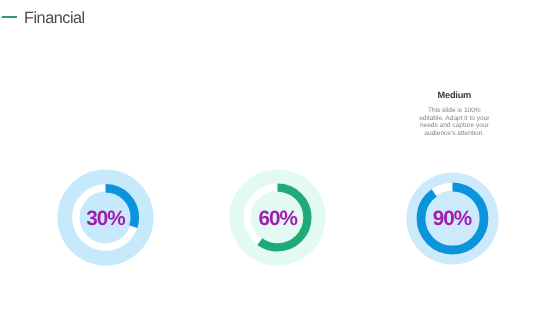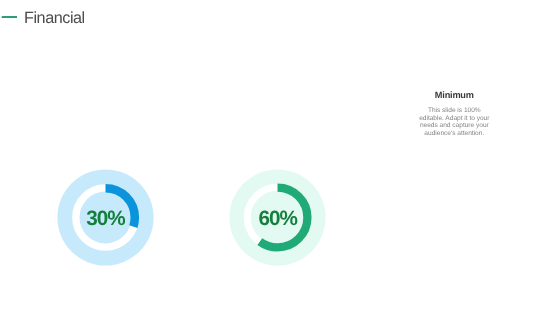--- a/index.html
+++ b/index.html
@@ -13,48 +13,56 @@
 
   .col{position:absolute;top:90.3px;width:140px;text-align:center;}
   .col-title{font-size:9.2px;font-weight:bold;color:#3a3a3a;letter-spacing:-0.2px;line-height:10px;}
   .col-body{margin-top:6.8px;font-size:6.6px;line-height:7.65px;color:#858585;letter-spacing:-0.02px;
             padding:0 33px;}
 
   .donut{position:absolute;}
   .donut svg{display:block;}
   .donut-val{position:absolute;left:0;top:1.2px;width:100%;height:100%;display:flex;
              align-items:center;justify-content:center;font-size:20.7px;font-weight:bold;
-             color:#15803d;letter-spacing:-1.0px;}
+             color:#a21caf;letter-spacing:-1.0px;}
 
   .corner-blob{position:absolute;left:544px;top:300px;width:12px;height:12px;
                border-radius:50% 50% 0 50%;background:#b3e4fa;}
 </style>
 </head>
 <body>
 
 <div class="slide">
   <span class="hdr-dash" style="background: rgb(45, 158, 120);"></span>
   <div class="hdr-title">Financial</div>
 
   <div class="col" style="left:384.3px">
-    <div class="col-title">Minimum</div>
+    <div class="col-title">Medium</div>
     <div class="col-body">This slide is 100% editable. Adapt it to your needs and capture your audience's attention.</div>
   </div>
 
   <div class="donut" id="donut0" style="left: 56px; top: 168.4px; width: 99px; height: 99px;">
       <svg width="99" height="99" viewBox="0 0 99 99">
         <circle cx="49.5" cy="49.5" r="48.1" fill="#c6eafb"></circle>
         <circle cx="49.5" cy="49.5" r="29.650000000000002" fill="none" stroke="#ffffff" stroke-width="7.4"></circle>
         <circle cx="49.5" cy="49.5" r="29.3" fill="none" stroke="#0b94dc" stroke-width="8.6" stroke-dasharray="55.22919885010857 184.0973295003619" transform="rotate(-90 49.5 49.5)"></circle>
       </svg>
       <div class="donut-val">30%</div>
     </div>
   <div class="donut" id="donut1" style="left: 228.1px; top: 168.4px; width: 99px; height: 99px; text-align: right;">
       <svg width="99" height="99" viewBox="0 0 99 99">
         <circle cx="49.5" cy="49.5" r="48.1" fill="#e2faf1"></circle>
         <circle cx="49.5" cy="49.5" r="30.25" fill="none" stroke="#ffffff" stroke-width="7"></circle>
         <circle cx="49.5" cy="49.5" r="29.9" fill="none" stroke="#1faa78" stroke-width="8.3" stroke-dasharray="112.72034441080177 187.8672406846696" transform="rotate(-90 49.5 49.5)"></circle>
       </svg>
       <div class="donut-val">60%</div>
     </div>
+  <div class="donut" id="donut2" style="left: 404.5px; top: 170.7px; width: 95px; height: 95px;">
+      <svg width="95" height="95" viewBox="0 0 95 95">
+        <circle cx="47.5" cy="47.5" r="46.1" fill="#cdeafc"></circle>
+        <circle cx="47.5" cy="47.5" r="31.85" fill="none" stroke="#ffffff" stroke-width="7.6"></circle>
+        <circle cx="47.5" cy="47.5" r="31.5" fill="none" stroke="#0b94dc" stroke-width="8.8" stroke-dasharray="178.12830345854127 197.92033717615698" transform="rotate(-90 47.5 47.5)"></circle>
+      </svg>
+      <div class="donut-val">90%</div>
+    </div>
 
   <div class="corner-blob" id="corner-blob" style="background: rgb(179, 228, 250);"></div>
 </div>
 
 </body></html>

